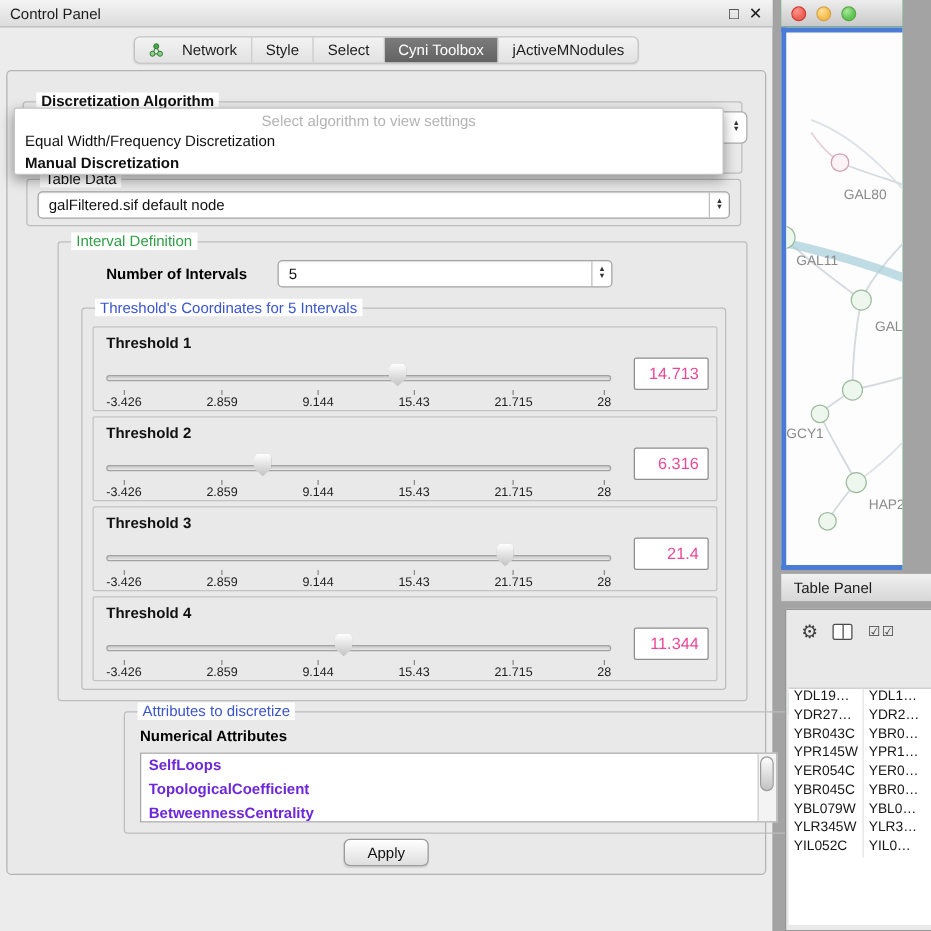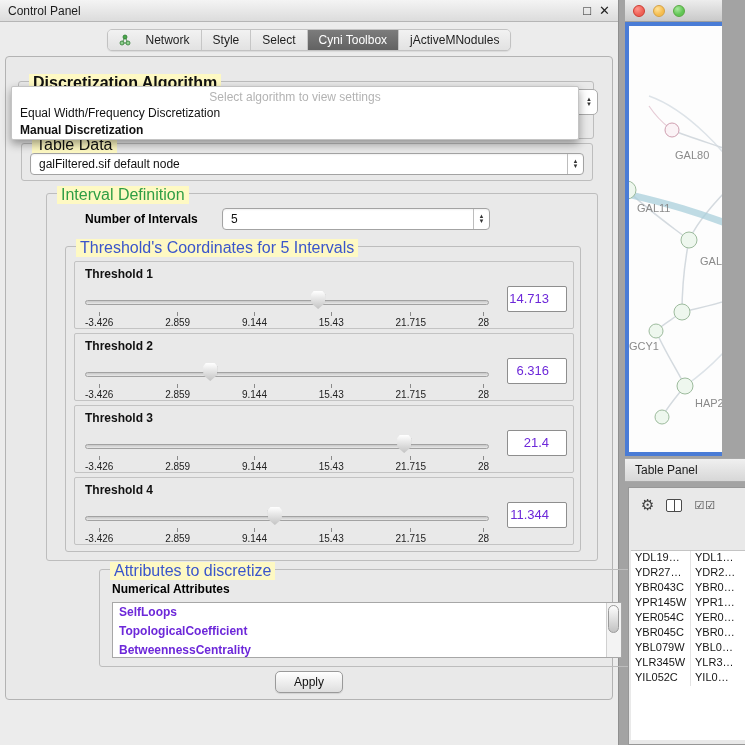--- a/index.html
+++ b/index.html
@@ -24,22 +24,22 @@
     border-right:1px solid #c6c6c6; background:linear-gradient(#f2f2f2,#e2e2e2); }
   .tab:last-child { border-right:none; }
   .tab.selected { background:linear-gradient(#7c7c7c,#626262); color:#fff; }
   .net-icon { width:12px; height:12px; }
 
   .panel-body { position:absolute; left:5px; top:56px; width:608px; height:644px;
     background:#e9e9e9; border:1px solid #b3b3b3; border-radius:4px; }
 
   
   .group { position:absolute; border:1px solid #bdbdbd; border-radius:3px; }
-  .group > .gtitle { position:absolute; top:-8px; left:10px; background:#fef9c3; padding:0 4px;
-    font-size:16px; color:#111; }
+  .group > .gtitle { position:absolute; top:-8px; left:10px; background:#ffffff; padding:0 4px;
+    font-size:12px; color:#111; }
   .gtitle.bold { font-weight:bold; }
   .gtitle.green { color:#2f9e44; }
   .gtitle.blue { color:#3a55cc; }
 
   
   .combo { position:absolute; background:#fff; border:1px solid #a3a3a3; border-radius:4px;
     display:flex; align-items:center; font-size:12px; color:#111;
     box-shadow:inset 0 1px 2px rgba(0,0,0,.06); }
   .combo .cval { padding-left:8px; flex:1; white-space:nowrap; overflow:hidden; }
   .combo .arrows { width:16px; align-self:stretch; border-left:1px solid #bdbdbd;
@@ -57,22 +57,22 @@
   #algo-combo-sliver { position:absolute; left:530px; top:32px; width:62px; height:26px; z-index:5;
     background:#fff; border:1px solid #ababab; border-radius:5px; display:flex; justify-content:flex-end; align-items:center; }
   #algo-combo-sliver .arrows { width:16px; display:flex; flex-direction:column; align-items:center; }
   #algo-combo-sliver .arrows span { font-size:6px; line-height:5px; color:#333; }
 
   
   .threshold { position:absolute; left:8px; width:500px; height:68px;
     border:1px solid #c3c3c3; border-radius:2px; }
   .th-label { position:absolute; left:10px; top:5px; font-size:12px; font-weight:bold; color:#111; }
   .th-value { position:absolute; right:6px; top:24px; width:60px; height:26px; background:#fff;
-    border:1px solid #8e8e8e; border-radius:2px; font-size:13px; color:#6d28d9;
-    text-align:right; line-height:24px; padding-right:17px; }
+    border:1px solid #8e8e8e; border-radius:2px; font-size:13px; color:#ec4899;
+    text-align:right; line-height:24px; padding-right:7px; }
   .slider { position:absolute; left:10px; top:26px; width:404px; height:22px; }
   .slider .track { position:absolute; left:0; right:0; top:12px; height:5px;
     background:linear-gradient(#c7c7c7,#e9e9e9); border:1px solid #a2a2a2; border-radius:3px; }
   .slider .thumb { position:absolute; top:3px; width:14px; height:18px;
     background:linear-gradient(#ffffff,#c3c3c3);
     clip-path:polygon(50% 100%, 0 66%, 0 18%, 18% 0, 82% 0, 100% 18%, 100% 66%);
     filter:drop-shadow(0 0 1px #7a7a7a); }
   .ticks { position:absolute; left:10px; top:50px; width:404px; display:flex;
     justify-content:space-between; font-size:10px; color:#222; }
   .ticks span { text-align:center; }

